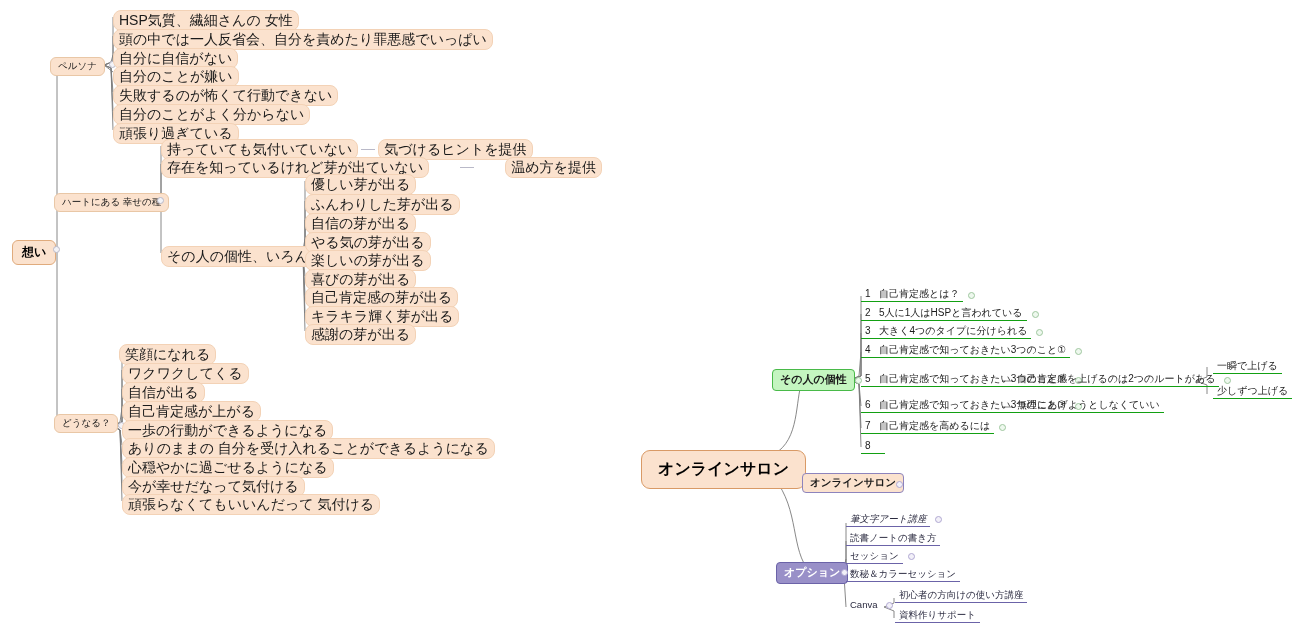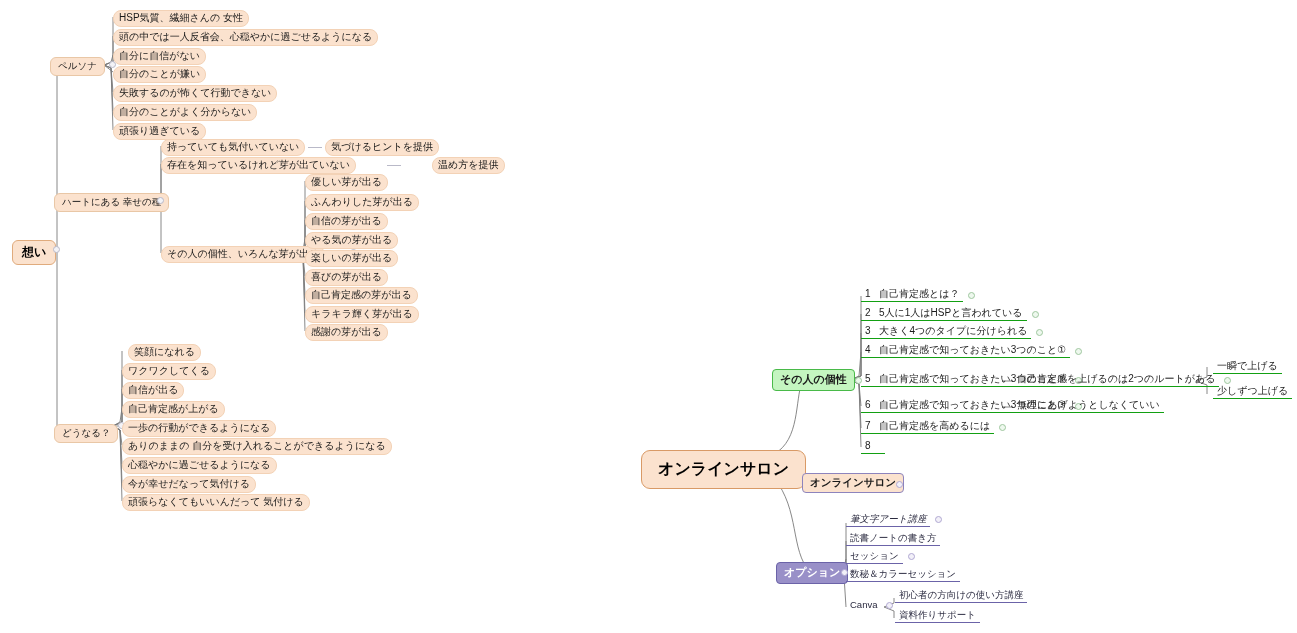--- a/index.html
+++ b/index.html
@@ -32,21 +32,21 @@
   }
   .node .txt { display: inline-block; }
 
   
   .peach {
     background: #fbe2ce;
     border: 1px solid #f3d2b6;
     border-radius: 8px;
     color: #1a1a1a;
     padding: 2px 5px 3px 5px;
-    font-size: 10px;
+    font-size: 14px;
   }
   .peach.branch {
     background: #fbe2ce;
     border: 1px solid #e9c7a6;
     border-radius: 6px;
     padding: 3px 7px 4px 7px;
     font-size: 9.5px;
   }
   .root {
     background: #fbe2ce;
@@ -227,21 +227,21 @@
 
   <div class="node peach branch" style="left:50px; top:57px;">
     <span class="txt">ペルソナ</span>
   </div>
   <span class="bullet" style="position:absolute; left:104px; top:61px;"></span>
 
   <div class="node peach" style="left:113px; top:10px;">
     <span class="txt">HSP気質、繊細さんの 女性</span>
   </div>
   <div class="node peach" style="left:113px; top:29px;">
-    <span class="txt">頭の中では一人反省会、心穏やかに過ごせるようになる</span>
+    <span class="txt">頭の中では一人反省会、自分を責めたり罪悪感でいっぱい</span>
   </div>
   <div class="node peach" style="left:113px; top:48px;align-items:flex-end;">
     <span class="txt">自分に自信がない</span>
   </div>
   <div class="node peach" style="left:113px; top:66px;">
     <span class="txt">自分のことが嫌い</span>
   </div>
   <div class="node peach" style="left:113px; top:85px;">
     <span class="txt">失敗するのが怖くて行動できない</span>
   </div>
@@ -294,26 +294,26 @@
   <div class="node peach" style="left:305px; top:287px;">
     <span class="txt">自己肯定感の芽が出る</span>
   </div>
   <div class="node peach" style="left:305px; top:306px;">
     <span class="txt">キラキラ輝く芽が出る</span>
   </div>
   <div class="node peach" style="left:305px; top:324px;">
     <span class="txt">感謝の芽が出る</span>
   </div>
 
-  <div class="node peach branch" style="left:54px; top:424px;">
+  <div class="node peach branch" style="left:54px; top:414px;">
     <span class="txt">どうなる？</span>
   </div>
   <span class="bullet" style="position:absolute; left:113px; top:422px;"></span>
 
-  <div class="node peach" style="left:128px; top:344px;">
+  <div class="node peach" style="left:119px; top:344px;">
     <span class="txt">笑顔になれる</span>
   </div>
   <div class="node peach" style="left:122px; top:363px;">
     <span class="txt">ワクワクしてくる</span>
   </div>
   <div class="node peach" style="left:122px; top:382px;">
     <span class="txt">自信が出る</span>
   </div>
   <div class="node peach" style="left:122px; top:401px;">
     <span class="txt">自己肯定感が上がる</span>

